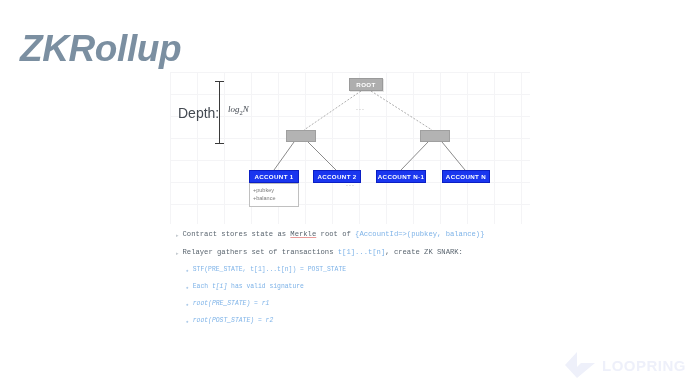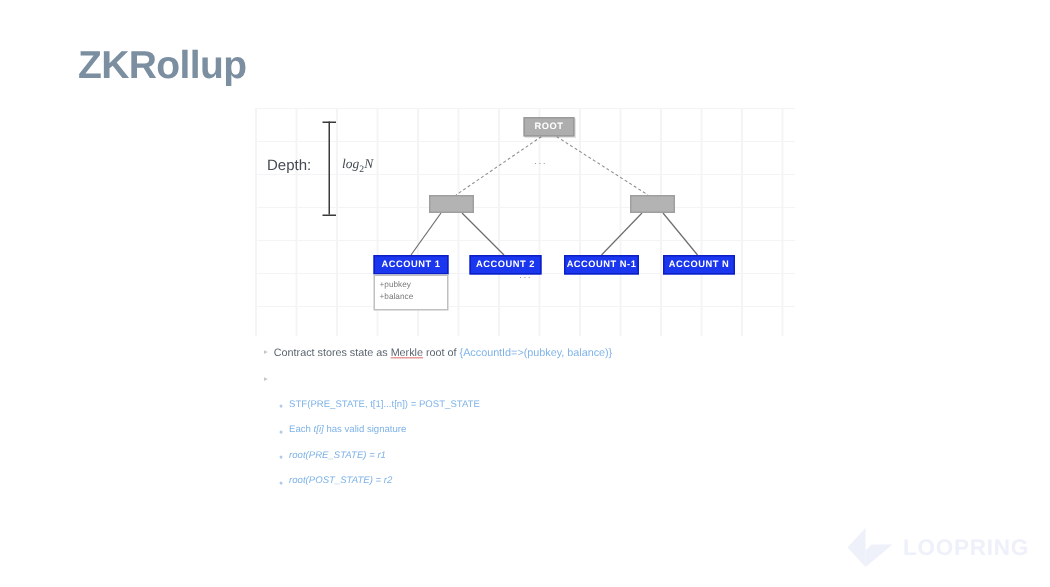--- a/index.html
+++ b/index.html
@@ -19,27 +19,28 @@
     left: 0; top: 0;
     width: 700px;
     height: 391px;
     background: #ffffff;
     overflow: hidden;
   }
 
   
   #slide-title {
     position: absolute;
-    left: 52px;
+    left: 20px;
     top: 30px;
-    font-size: 26px;
+    font-size: 37px;
     font-weight: bold;
     color: #7b8fa1;
     letter-spacing: -0.4px;
     line-height: 1;
+    font-style: italic;
   }
 
   
   #diagram {
     position: absolute;
     left: 170px;
     top: 72px;
     width: 360px;
     height: 152px;
     background-color: #ffffff;
@@ -54,21 +55,21 @@
     position: absolute;
     left: 0px;
     top: 6px;
     width: 110px;
     height: 70px;
   }
   #depth-label {
     position: absolute;
     left: 8px;
     top: 27px;
-    font-size: 10px;
+    font-size: 14px;
     color: #444a52;
     white-space: nowrap;
   }
   #depth-formula {
     position: absolute;
     left: 58px;
     top: 26px;
     font-family: "Liberation Serif", serif;
     font-style: italic;
     font-size: 9px;
@@ -185,20 +186,21 @@
     flex: 0 0 auto;
     color: #c3c9cf;
     font-size: 5px;
     line-height: 10px;
     margin-right: 4px;
   }
   .bullet-text {
     font-size: 7.2px;
     color: #5b6670;
     line-height: 1.35;
+    font-family: Liberation Mono, monospace;
   }
   .bullet-sub .bullet-text {
     font-size: 6.4px;
     color: #7eb3e8;
   }
   .bullet-sub {
     margin-left: 10px;
     margin-bottom: 7px;
   }
   .bullet-sub .bullet-marker {
@@ -297,20 +299,21 @@
 
   <div id="bullets">
 
     <div class="bullet-row">
       <span class="bullet-marker">▸</span>
       <span class="bullet-text"><span>Contract stores state as </span><span class="underline-red">Merkle</span><span> root of </span><span class="hl">{AccountId=&gt;(pubkey, balance)}</span></span>
     </div>
 
     <div class="bullet-row">
       <span class="bullet-marker">▸</span>
+      <span class="bullet-text"><span>Relayer gathers set of transactions </span><span class="hl">t[1]...t[n]</span><span>, create ZK SNARK:</span></span>
     </div>
 
     <div class="bullet-row bullet-sub">
       <span class="bullet-marker">●</span>
       <span class="bullet-text">STF(PRE_STATE, t[1]...t[n]) = POST_STATE</span>
     </div>
 
     <div class="bullet-row bullet-sub">
       <span class="bullet-marker">●</span>
       <span class="bullet-text"><span>Each </span><span class="mono-i">t[i]</span><span> has valid signature</span></span>

